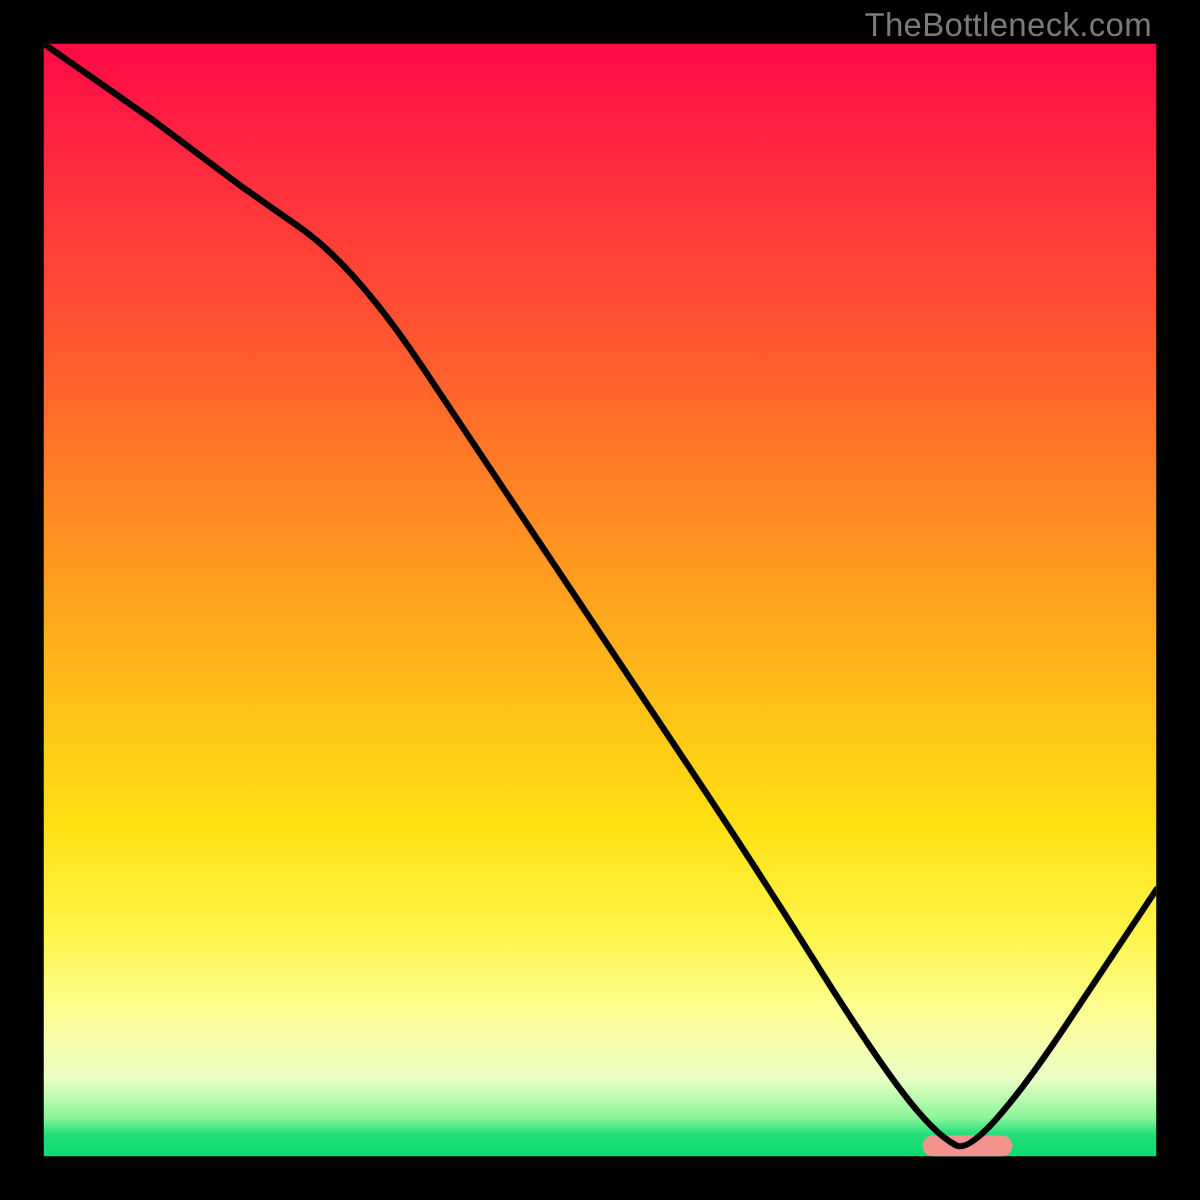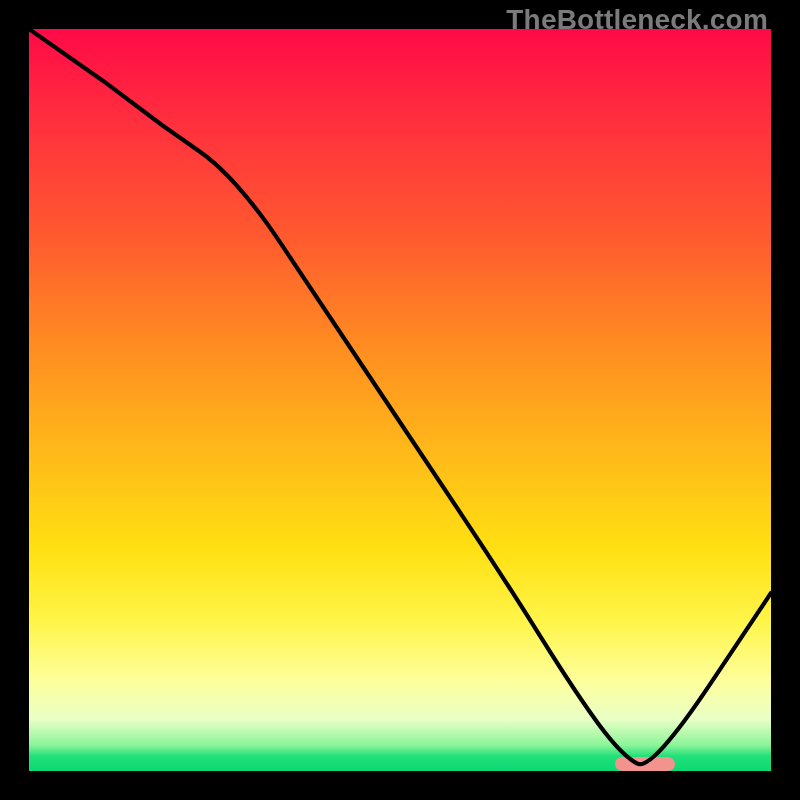--- a/index.html
+++ b/index.html
@@ -47,22 +47,22 @@
   .marker {
     position: absolute;
     background: #f2938e;
     border-radius: 7px;
   }
   .watermark {
     position: absolute;
     top: 4px;
     right: 32px;
     color: #7b7b7b;
-    font-size: 28px;
-    font-weight: 700;
+    font-size: 22px;
+    font-weight: 400;
     letter-spacing: 0.2px;
     user-select: none;
   }
 </style>
 </head>
 <body>
 
 <div class="frame">
 
   <div class="plot">

